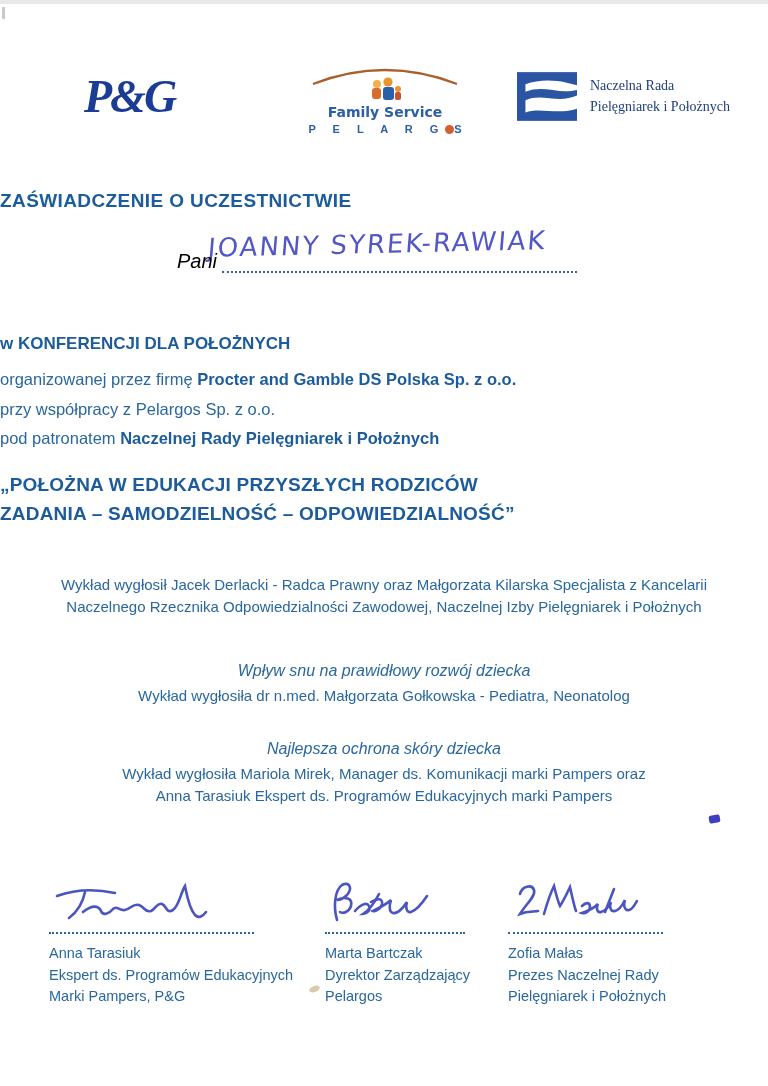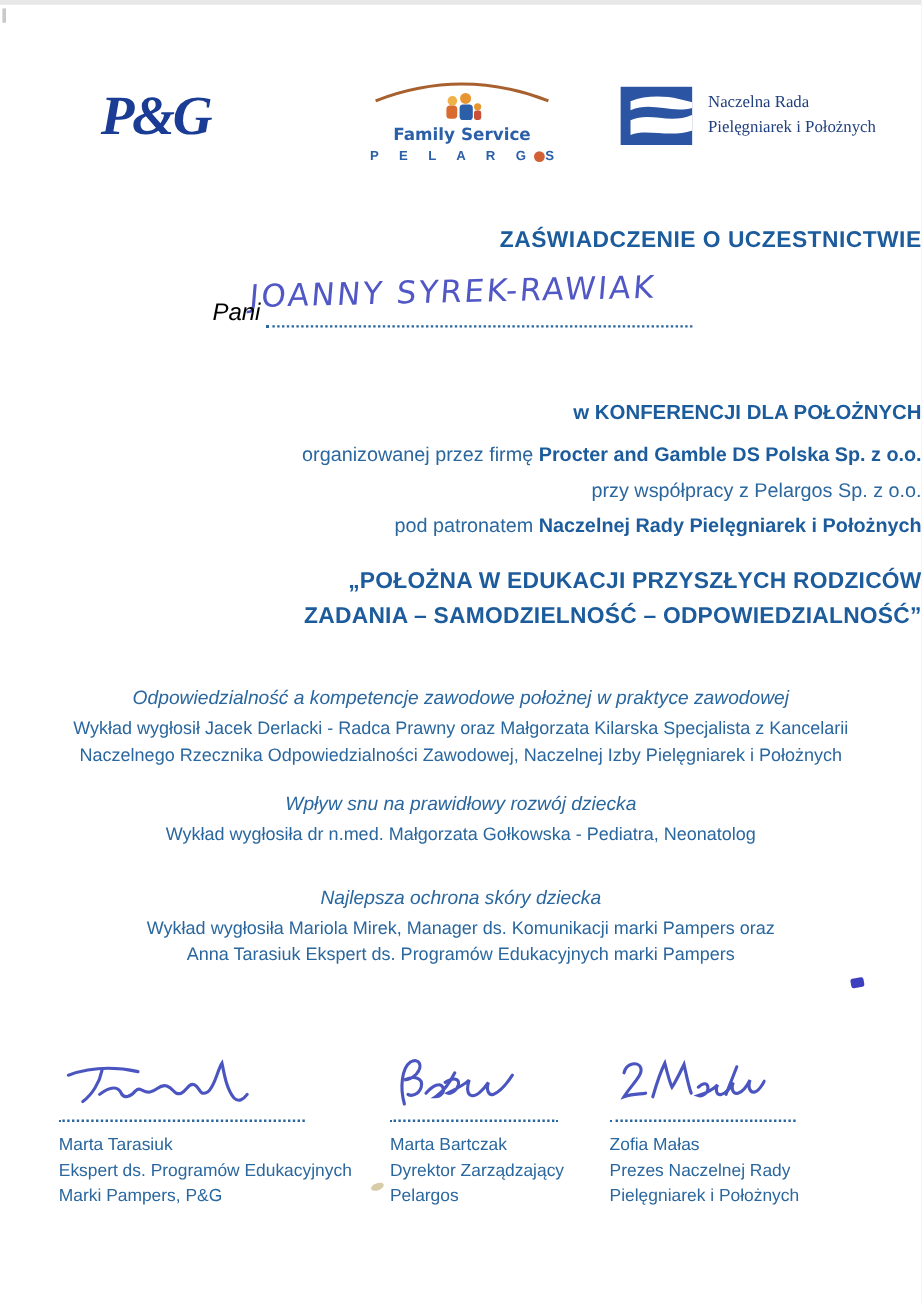--- a/index.html
+++ b/index.html
@@ -12,21 +12,21 @@
   .fs-logo{position:absolute;left:296px;top:58px;width:178px;text-align:center;}
   .fs-title{font-family:"DejaVu Sans",sans-serif;font-weight:700;font-size:14px;color:#2b5fa8;
     letter-spacing:0;margin-top:-2px;}
   .fs-sub{display:flex;align-items:center;justify-content:center;margin-top:3px;}
   .fs-sub span{font-size:11px;font-weight:700;color:#2b5fa8;letter-spacing:7px;}
   .fs-sub .end{letter-spacing:0;}
   .fs-dot{width:9px;height:9px;border-radius:50%;background:#d35f35;display:inline-block;}
   .nipip{position:absolute;left:517px;top:68px;display:flex;gap:13px;align-items:flex-start;}
   .nipip-text{font-family:"Liberation Serif",serif;font-size:14px;color:#21407e;line-height:1.5;padding-top:3px;}
 
-  .center-abs{position:absolute;left:0;right:0;text-align:right;color:#2a679f;}
+  .center-abs{position:absolute;left:0;right:0;text-align:left;color:#2a679f;}
   .cert-title{top:186px;font-size:19px;font-weight:700;color:#1d5c9c;letter-spacing:.4px;}
 
   .pani-row{position:absolute;left:177px;top:246px;width:400px;display:flex;align-items:flex-end;}
   .pani-label{font-size:20px;color:#000000;padding-bottom:0;font-style:italic;}
   .dotline{flex:1;border-bottom:2px dotted #2a679f;margin-left:5px;height:16px;}
   .hand-name{position:absolute;left:208px;top:224px;width:420px;font-family:"DejaVu Sans",sans-serif;
     font-size:26px;color:#5157c5;letter-spacing:2px;white-space:nowrap;
     transform:rotate(-1.3deg) skewX(-6deg);}
 
   .conf-heading{top:330px;font-size:17px;font-weight:700;color:#1d5c9c;}
@@ -116,21 +116,20 @@
   <div class="center-abs body-line patron-line">
     <span>pod patronatem </span><span class="b">Naczelnej Rady Pielęgniarek i Położnych</span>
   </div>
 
   <div class="center-abs conf-title">
     <div>„POŁOŻNA W EDUKACJI PRZYSZŁYCH RODZICÓW</div>
     <div>ZADANIA – SAMODZIELNOŚĆ – ODPOWIEDZIALNOŚĆ”</div>
   </div>
 
   <div class="lecture lecture1">
-    <div class="lect-title">Odpowiedzialność a kompetencje zawodowe położnej w praktyce zawodowej</div>
     <div class="lect-line">Wykład wygłosił Jacek Derlacki - Radca Prawny oraz Małgorzata Kilarska Specjalista z Kancelarii</div>
     <div class="lect-line">Naczelnego Rzecznika Odpowiedzialności Zawodowej, Naczelnej Izby Pielęgniarek i Położnych</div>
   </div>
 
   <div class="lecture lecture2">
     <div class="lect-title">Wpływ snu na prawidłowy rozwój dziecka</div>
     <div class="lect-line">Wykład wygłosiła dr n.med. Małgorzata Gołkowska - Pediatra, Neonatolog</div>
   </div>
 
   <div class="lecture lecture3">
@@ -143,21 +142,21 @@
 
   <div class="sig sig1">
     <svg class="scribble" width="160" height="50" viewBox="0 0 160 50">
       <g fill="none" stroke="#4a55c0" stroke-width="2.6" stroke-linecap="round">
         <path d="M8 18 C30 10 52 12 66 15"></path>
         <path d="M36 14 C34 24 28 34 20 40"></path>
         <path d="M34 34 C44 26 50 28 52 33 C54 38 60 36 64 31 C68 27 70 33 76 32 C82 31 84 25 90 27 C96 29 96 35 102 33 C107 31 108 24 113 26 C118 28 117 36 124 32 C130 28 132 14 136 8 C138 18 140 30 146 37 C150 41 154 38 157 34"></path>
       </g>
     </svg>
     <div class="dotline2"></div>
-    <div class="sig-line">Marta Tarasiuk</div>
+    <div class="sig-line">Anna Tarasiuk</div>
     <div class="sig-line">Ekspert ds. Programów Edukacyjnych</div>
     <div class="sig-line">Marki Pampers, P&amp;G</div>
   </div>
 
   <div class="sig sig2">
     <div class="smudge"></div>
     <svg class="scribble" width="115" height="50" viewBox="0 0 115 50">
       <g fill="none" stroke="#4a55c0" stroke-width="2.6" stroke-linecap="round">
         <path d="M12 42 C8 28 10 12 17 7 C24 3 28 10 22 17 C18 21 14 22 12 22 C20 18 28 20 26 28 C24 34 18 36 15 34"></path>
         <path d="M30 33 C36 26 42 24 44 28 C46 32 42 36 38 36 C44 32 50 24 54 16"></path>

